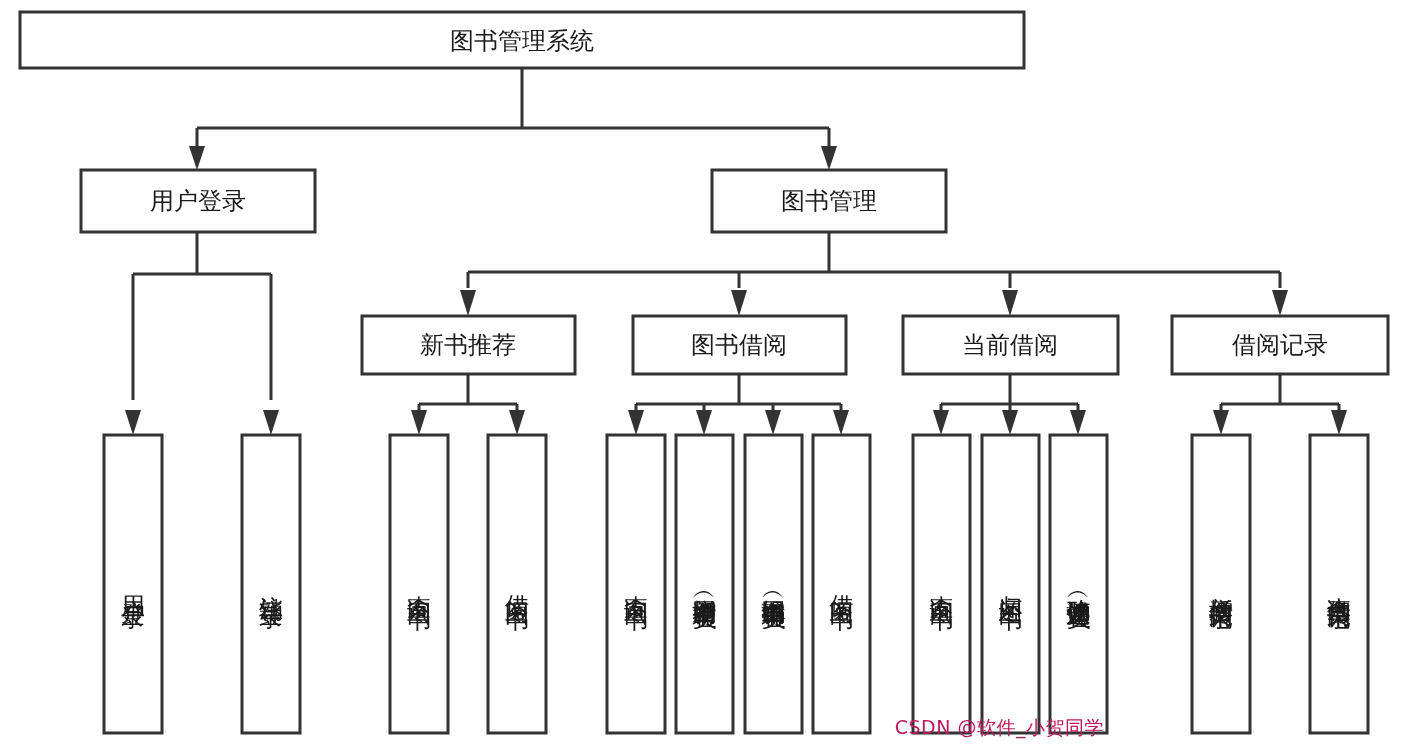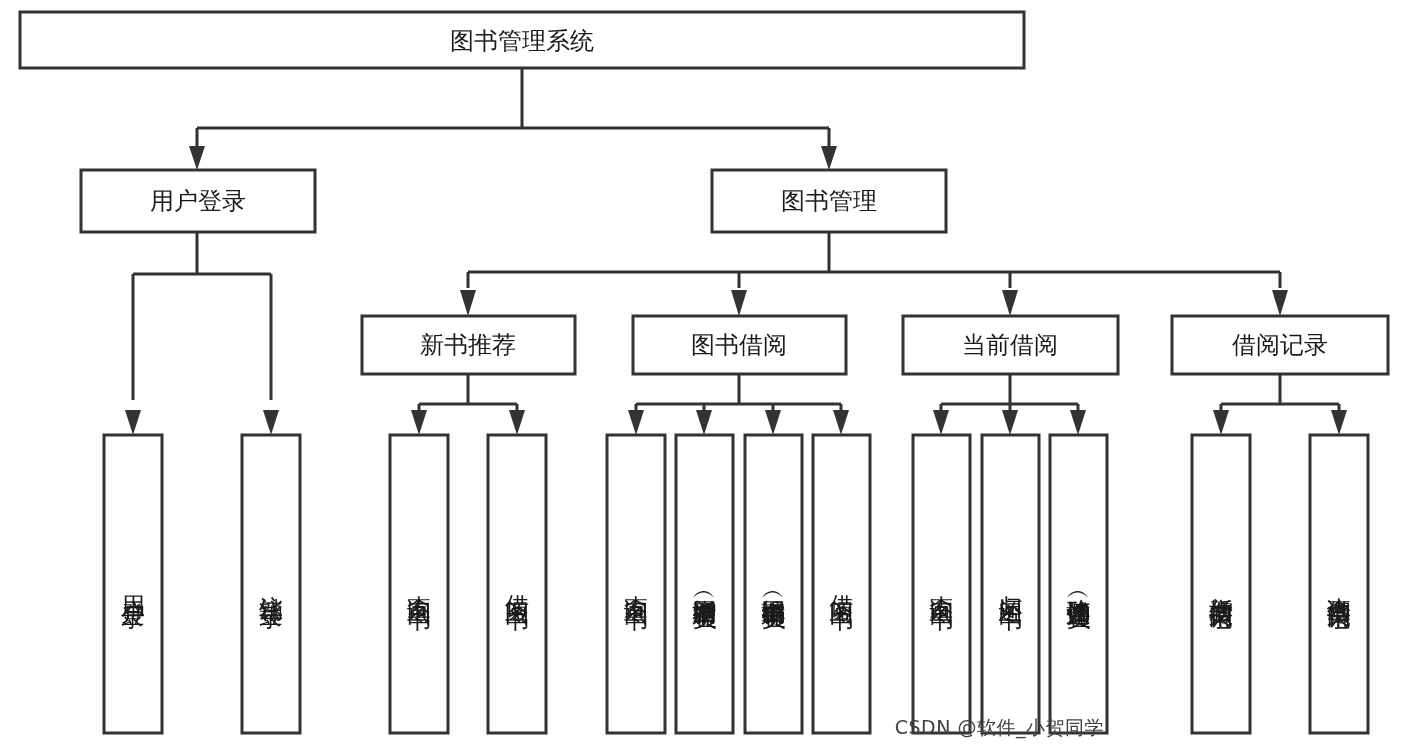--- a/index.html
+++ b/index.html
@@ -62,21 +62,21 @@
     text-align: center;
     white-space: nowrap;
     pointer-events: none;
   }
   .watermark {
     position: absolute;
     right: 14px;
     bottom: 6px;
     font-family: "DejaVu Sans", "Liberation Sans", sans-serif;
     font-size: 19px;
-    color: #404040;
+    color: #be185d;
     white-space: nowrap;
     letter-spacing: 0.5px;
   }
 </style>
 </head>
 <body>
 
 <div id="diagram-root">
 
   <svg class="flow" viewBox="0 0 1405 747">

